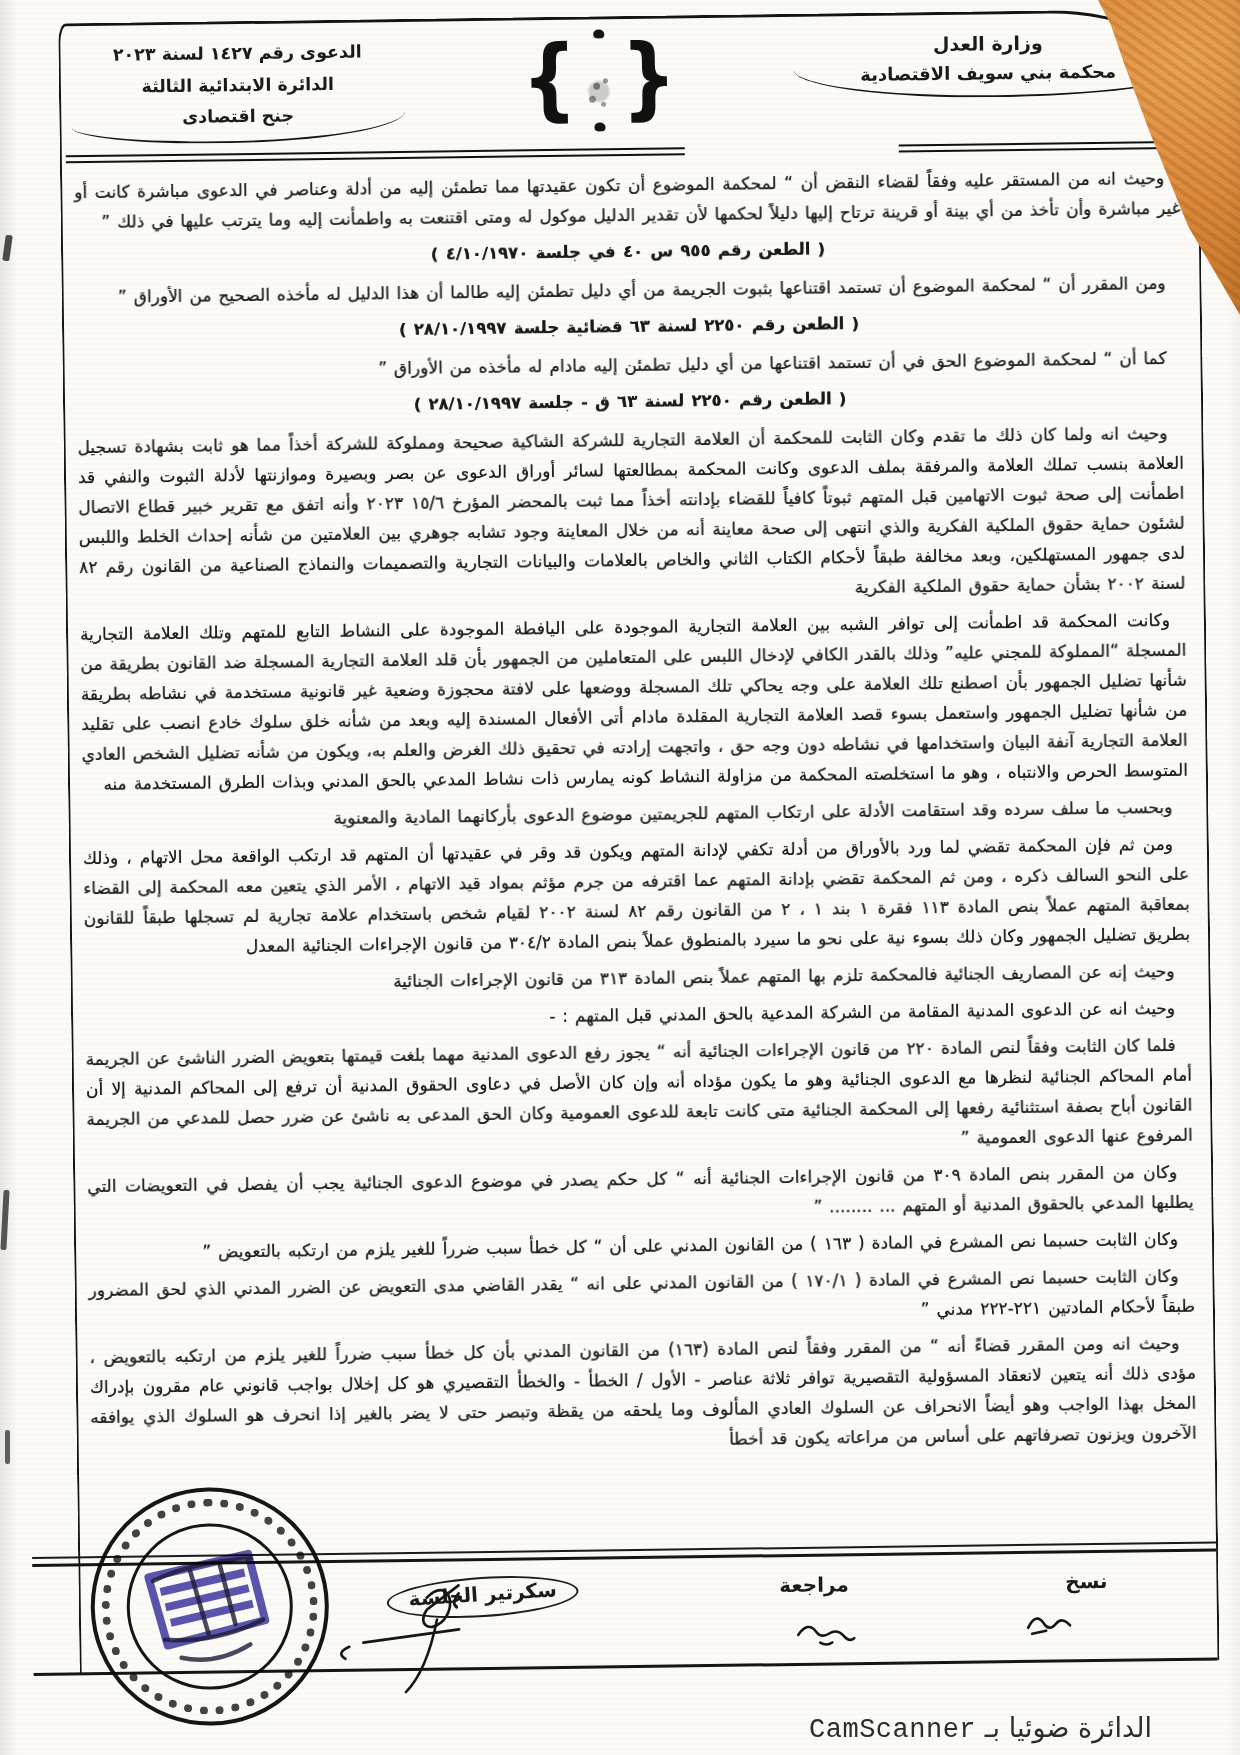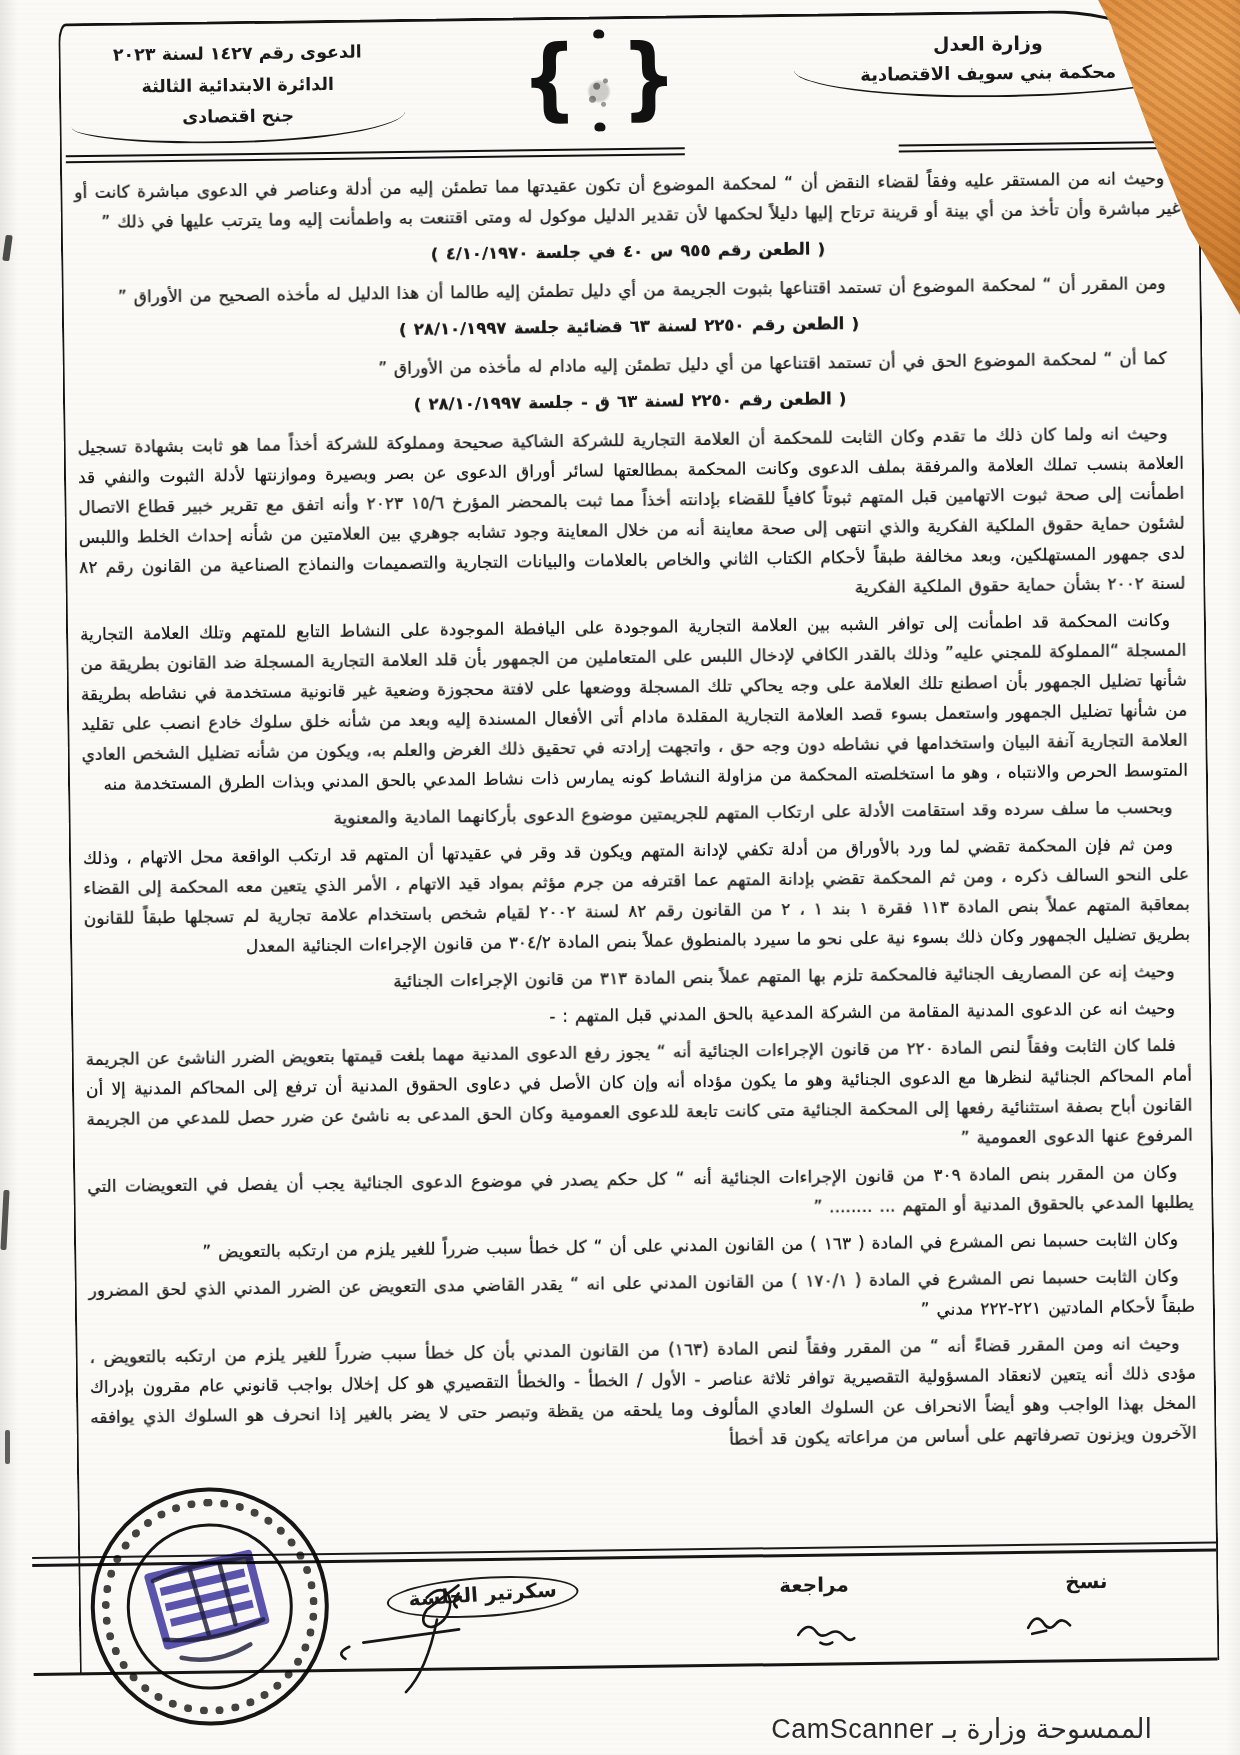--- a/index.html
+++ b/index.html
@@ -84,21 +84,21 @@
   
   .seal{position:absolute;left:10px;bottom:-52px;width:238px;height:238px;z-index:3;mix-blend-mode:multiply;}
   .seal .ring-outer{position:absolute;inset:0;border:4px solid #161616;border-radius:50%;}
   .seal .ring-text{position:absolute;inset:11px;border:8px dotted #232323;border-radius:50%;opacity:.85;}
   .seal .ring-inner{position:absolute;inset:36px;border:3.5px solid #161616;border-radius:50%;}
   .seal svg{position:absolute;left:38px;top:48px;transform:rotate(-7deg);}
 
   
   .camscanner{position:absolute;right:88px;bottom:10px;z-index:7;direction:rtl;
               font-size:27px;color:#2c2c2c;letter-spacing:.5px;}
-  .camscanner .app{font-family:Liberation Sans, sans-serif;direction:ltr;unicode-bidi:embed;}
+  .camscanner .app{font-family:Liberation Mono, monospace;direction:ltr;unicode-bidi:embed;}
 
   
   .speck{position:absolute;background:#222;z-index:6;border-radius:2px;}
   .s1{left:4px;top:235px;width:7px;height:26px;transform:rotate(8deg);opacity:.8;}
   .s2{left:2px;top:1190px;width:6px;height:60px;transform:rotate(3deg);opacity:.75;}
   .s3{left:5px;top:1430px;width:5px;height:34px;opacity:.7;}
 </style>
 </head>
 <body>
 
@@ -193,17 +193,17 @@
         <g stroke="#1c1c38" stroke-width="4.5" fill="none" opacity="0.8" stroke-linecap="round">
           <path d="M28 38 q44 -14 100 -9 M32 98 q52 10 100 -7 M66 32 l10 66 M96 28 l8 64"></path>
           <path d="M46 118 q34 12 70 -4"></path>
         </g>
       </svg>
     </div>
 
   </div>
 
   <div class="camscanner">
-    <span>الممسوحة وزارة بـ</span>
+    <span>الدائرة ضوئيا بـ</span>
     <span class="app">CamScanner</span>
   </div>
 
 </div>
 
 </body></html>

